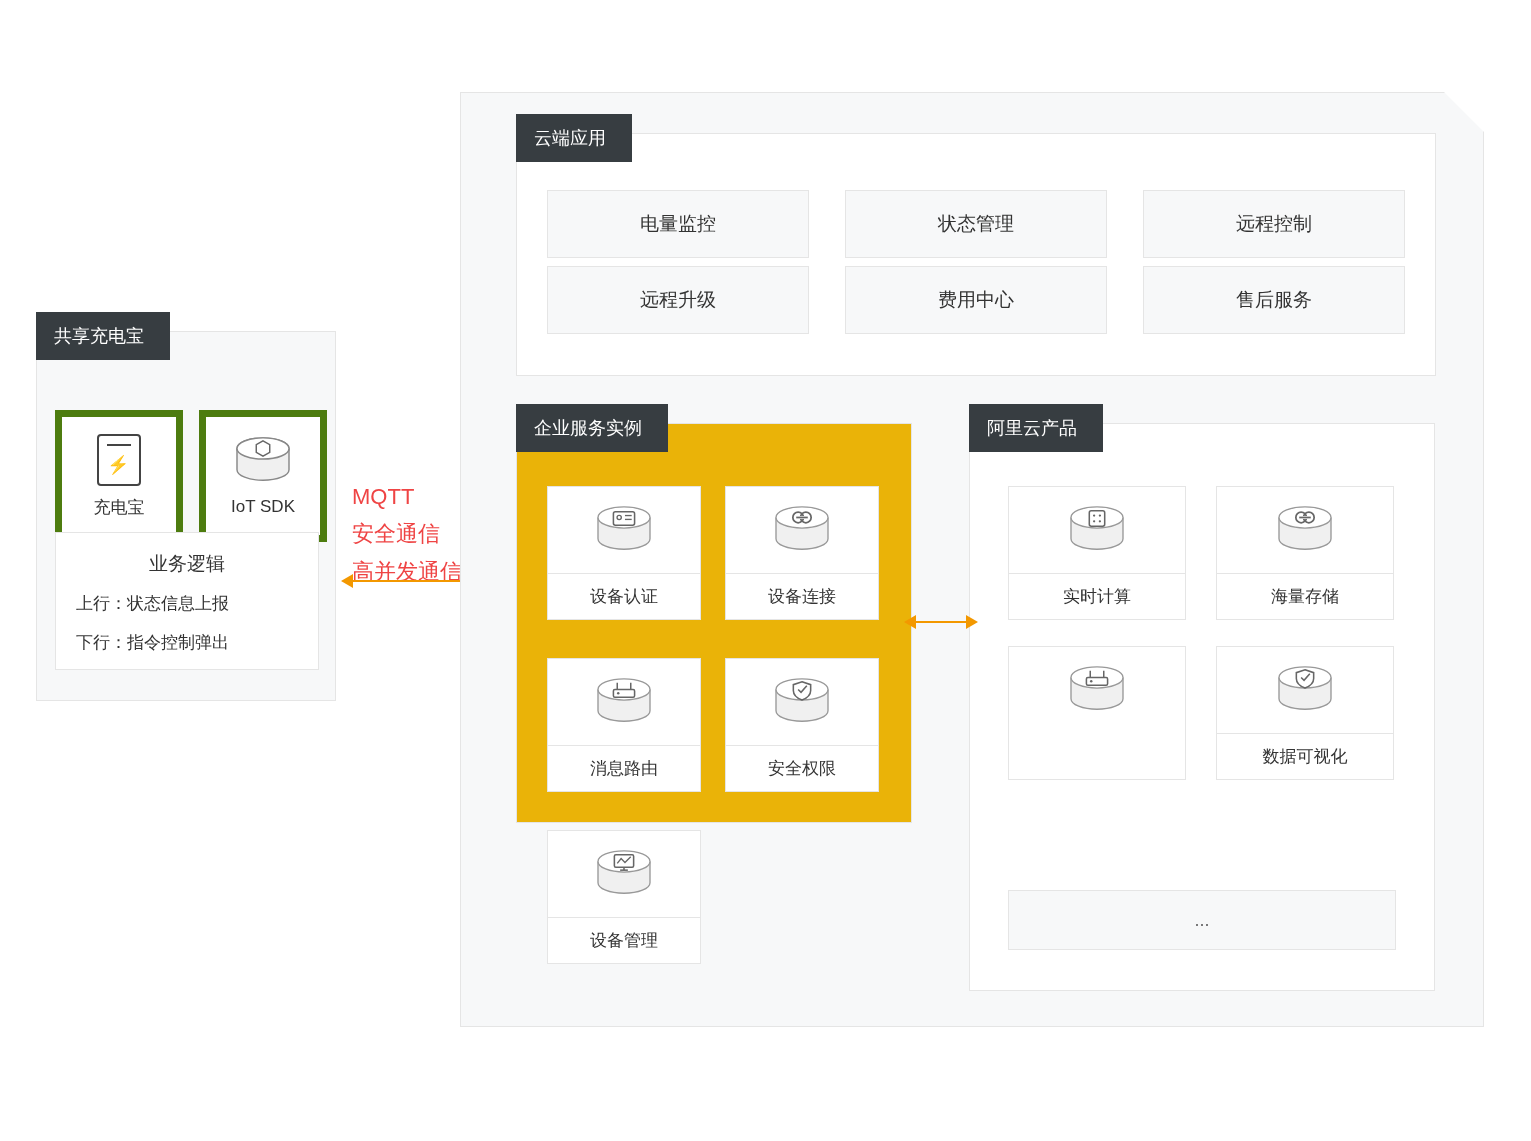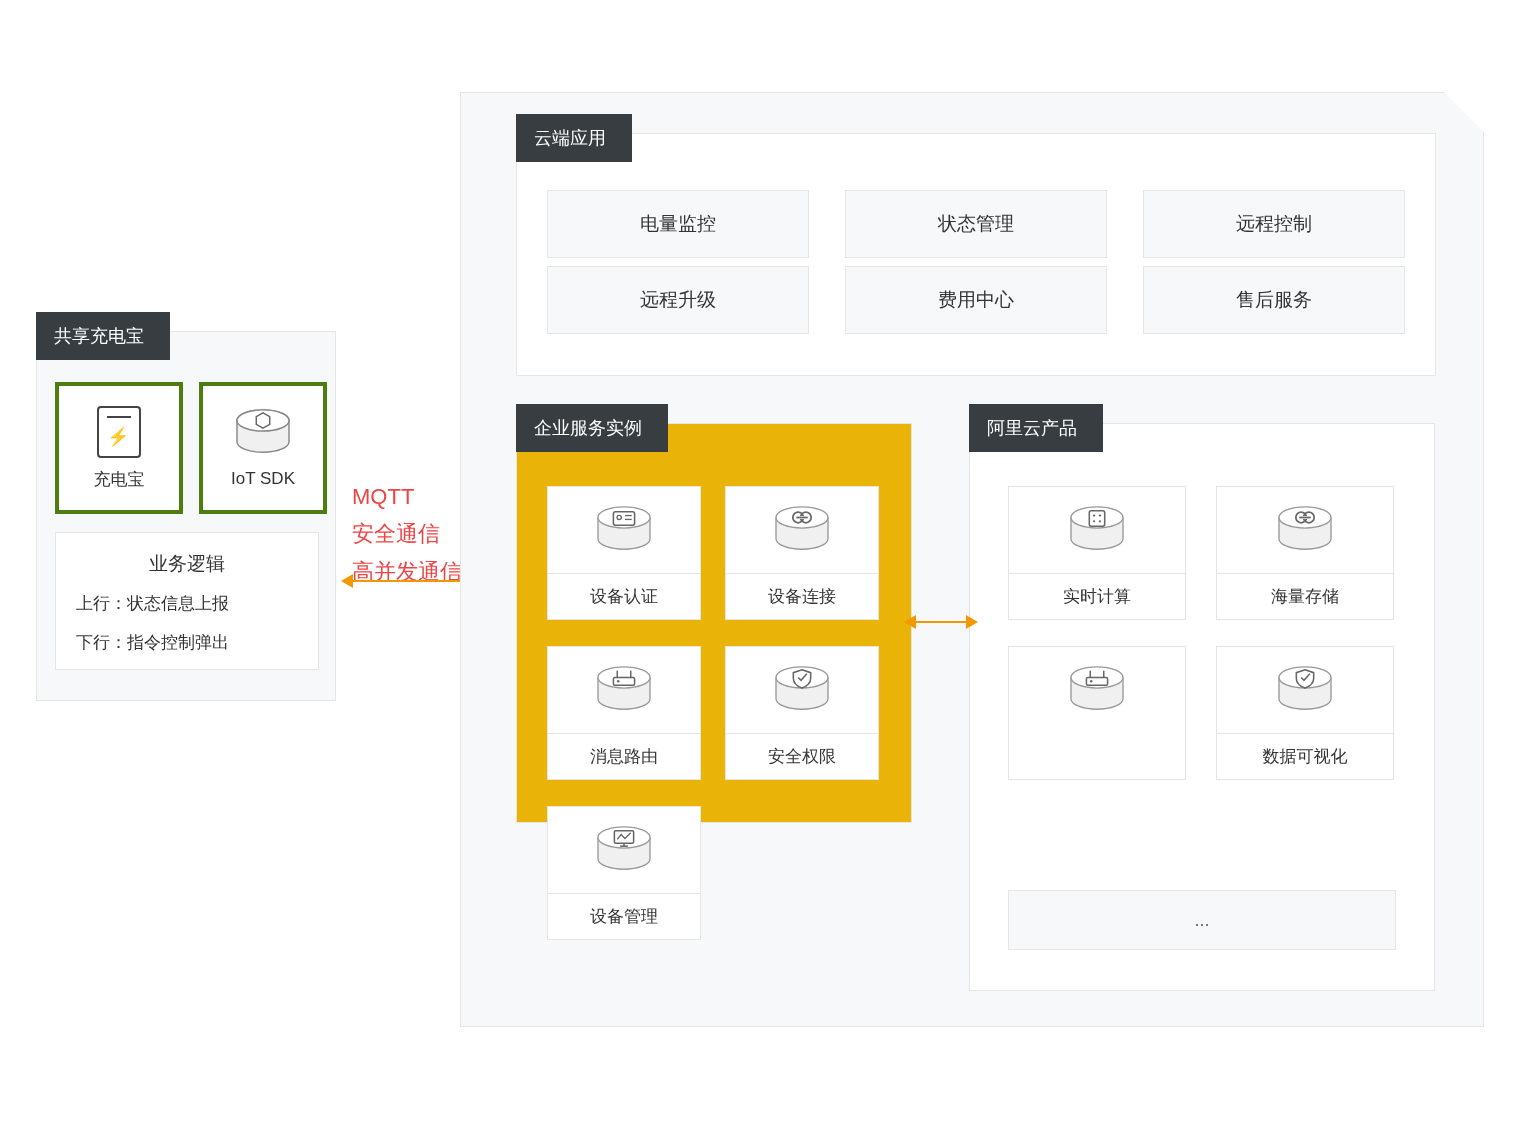--- a/index.html
+++ b/index.html
@@ -61,26 +61,27 @@
     background: #373d41;
     color: #fff;
     font-size: 18px;
     display: flex;
     align-items: center;
     padding: 0 26px 0 18px;
   }
 
   .white-card {
     background: #fff;
-    border: 4px solid #4d7c0f;
+    border: 7px solid #4d7c0f;
     display: flex;
     flex-direction: column;
     align-items: center;
     justify-content: center;
     font-size: 17px;
+    margin-top: 28px;
   }
 
   
   .row2 { position:absolute; left:18px; top:50px; display:flex; gap:16px; }
   .device-card, .sdk-card { width:128px; height:132px; }
 
   .business-card {
     position:absolute;
     left:18px; top:200px;
     width:264px; height:138px;
@@ -122,21 +123,21 @@
   
   .ali-box {
     position:absolute;
     left:508px; top:330px;
     width:466px; height:568px;
     background:#fff; border:1px solid #e5e5e5;
   }
 
   .icon-grid {
     position:absolute; left:30px; top:62px;
-    display:grid; grid-template-columns:repeat(2,1fr); gap:26px 24px;
+    display:grid; grid-template-columns:repeat(2,1fr); gap:38px 24px;
   }
   .icon-card {
     width:154px;
     border:1px solid #e5e5e5; background:#fff;
     display:flex; flex-direction:column; align-items:center;
   }
   .icon-card .circ-wrap { height:86px; display:flex; align-items:center; justify-content:center; }
   .icon-card .lbl { height:46px; border-top:1px solid #e5e5e5; width:100%;
     display:flex; align-items:center; justify-content:center; font-size:17px;}
 

